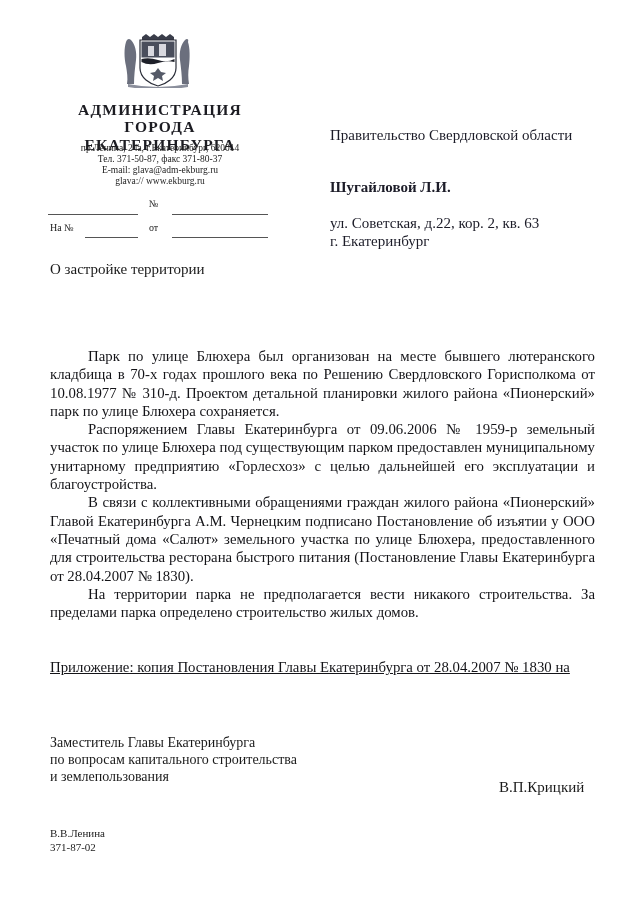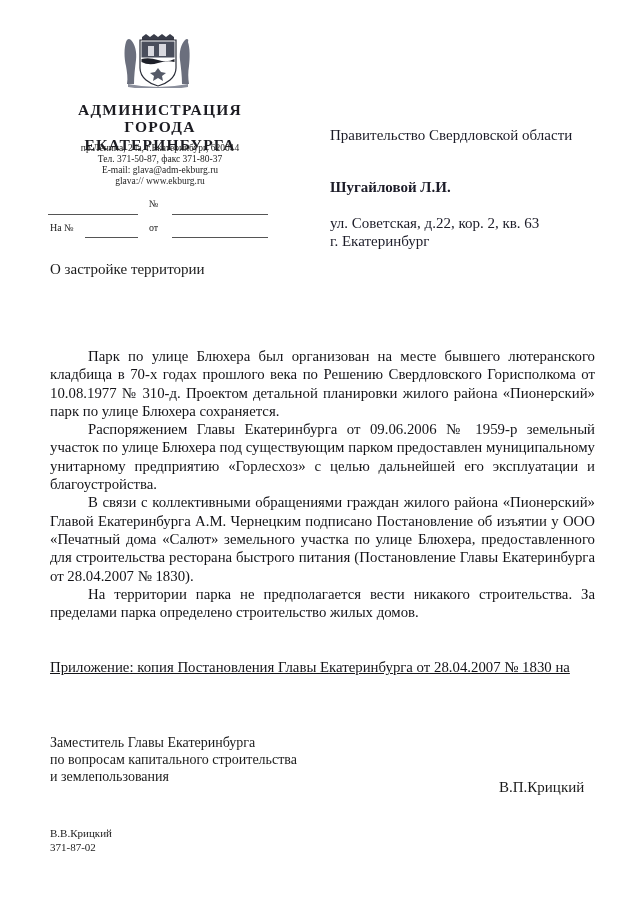--- a/index.html
+++ b/index.html
@@ -116,15 +116,15 @@
 </div>
 
 <div class="abs signer">
   <div>Заместитель Главы Екатеринбурга</div>
   <div>по вопросам капитального строительства</div>
   <div>и землепользования</div>
 </div>
 <div class="abs signature-name">В.П.Крицкий</div>
 
 <div class="abs executor">
-  <div>В.В.Крицкий</div>
+  <div>В.В.Ленина</div>
   <div>371-87-02</div>
 </div>
 
 </body></html>

